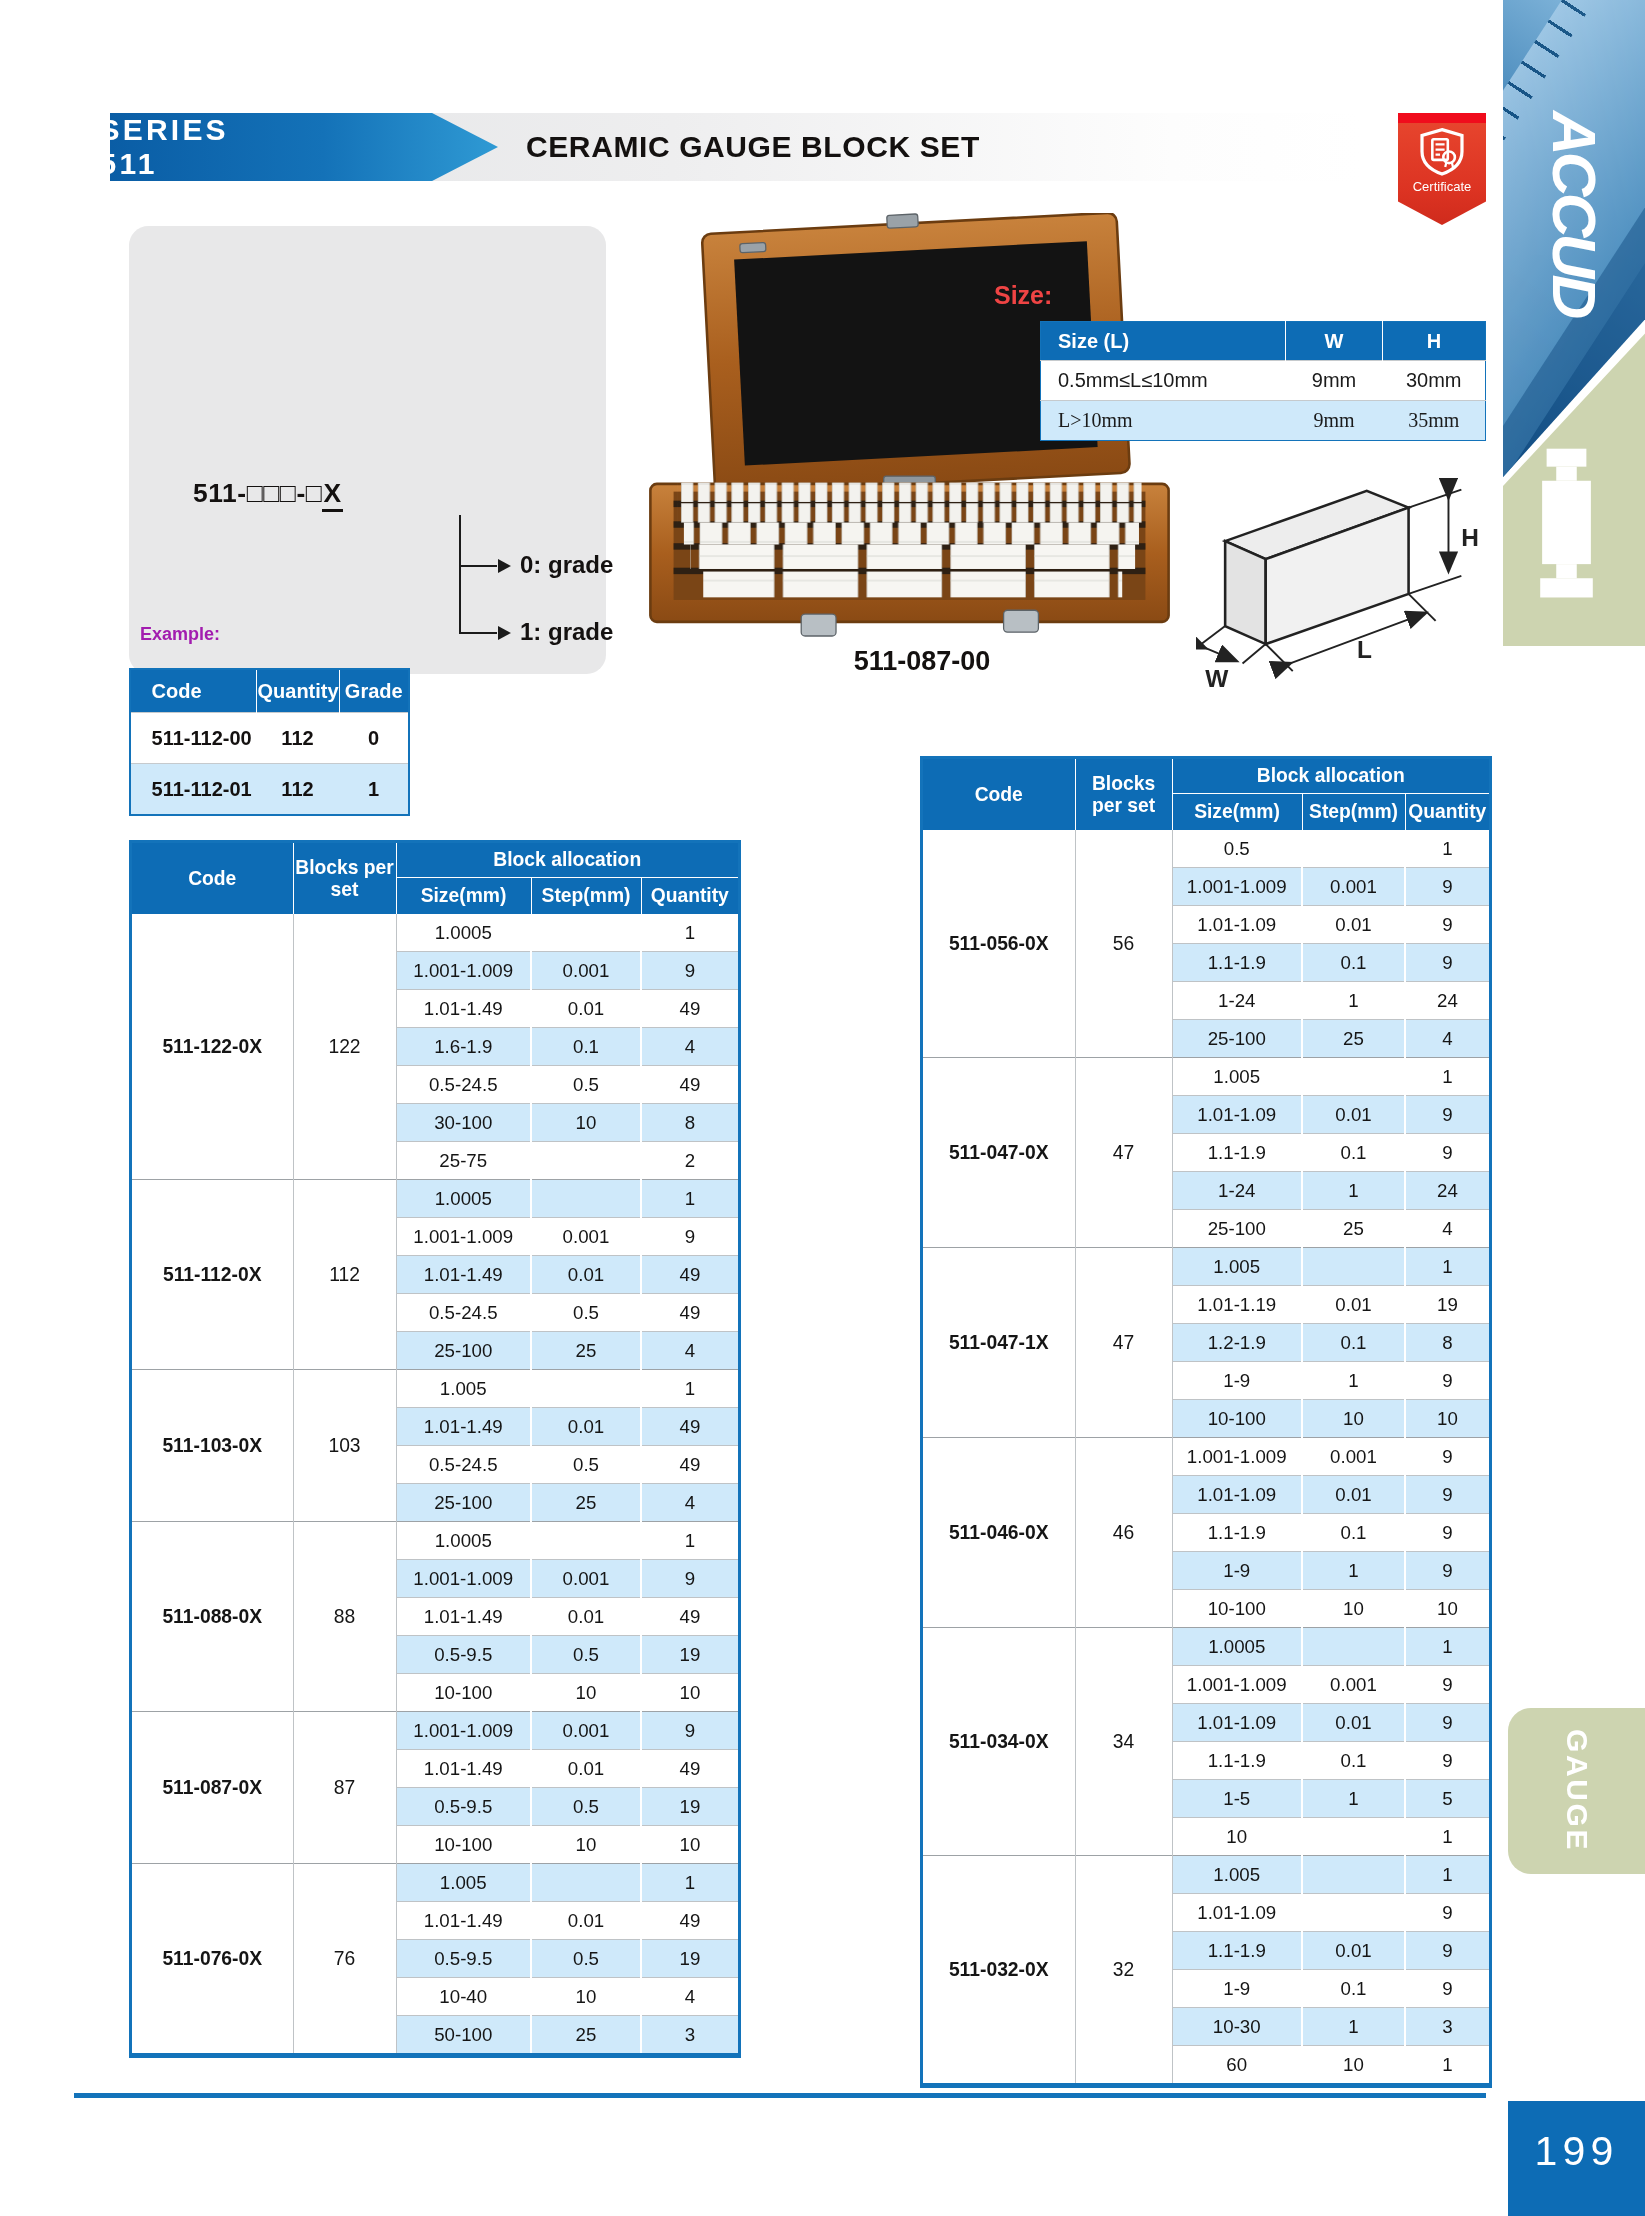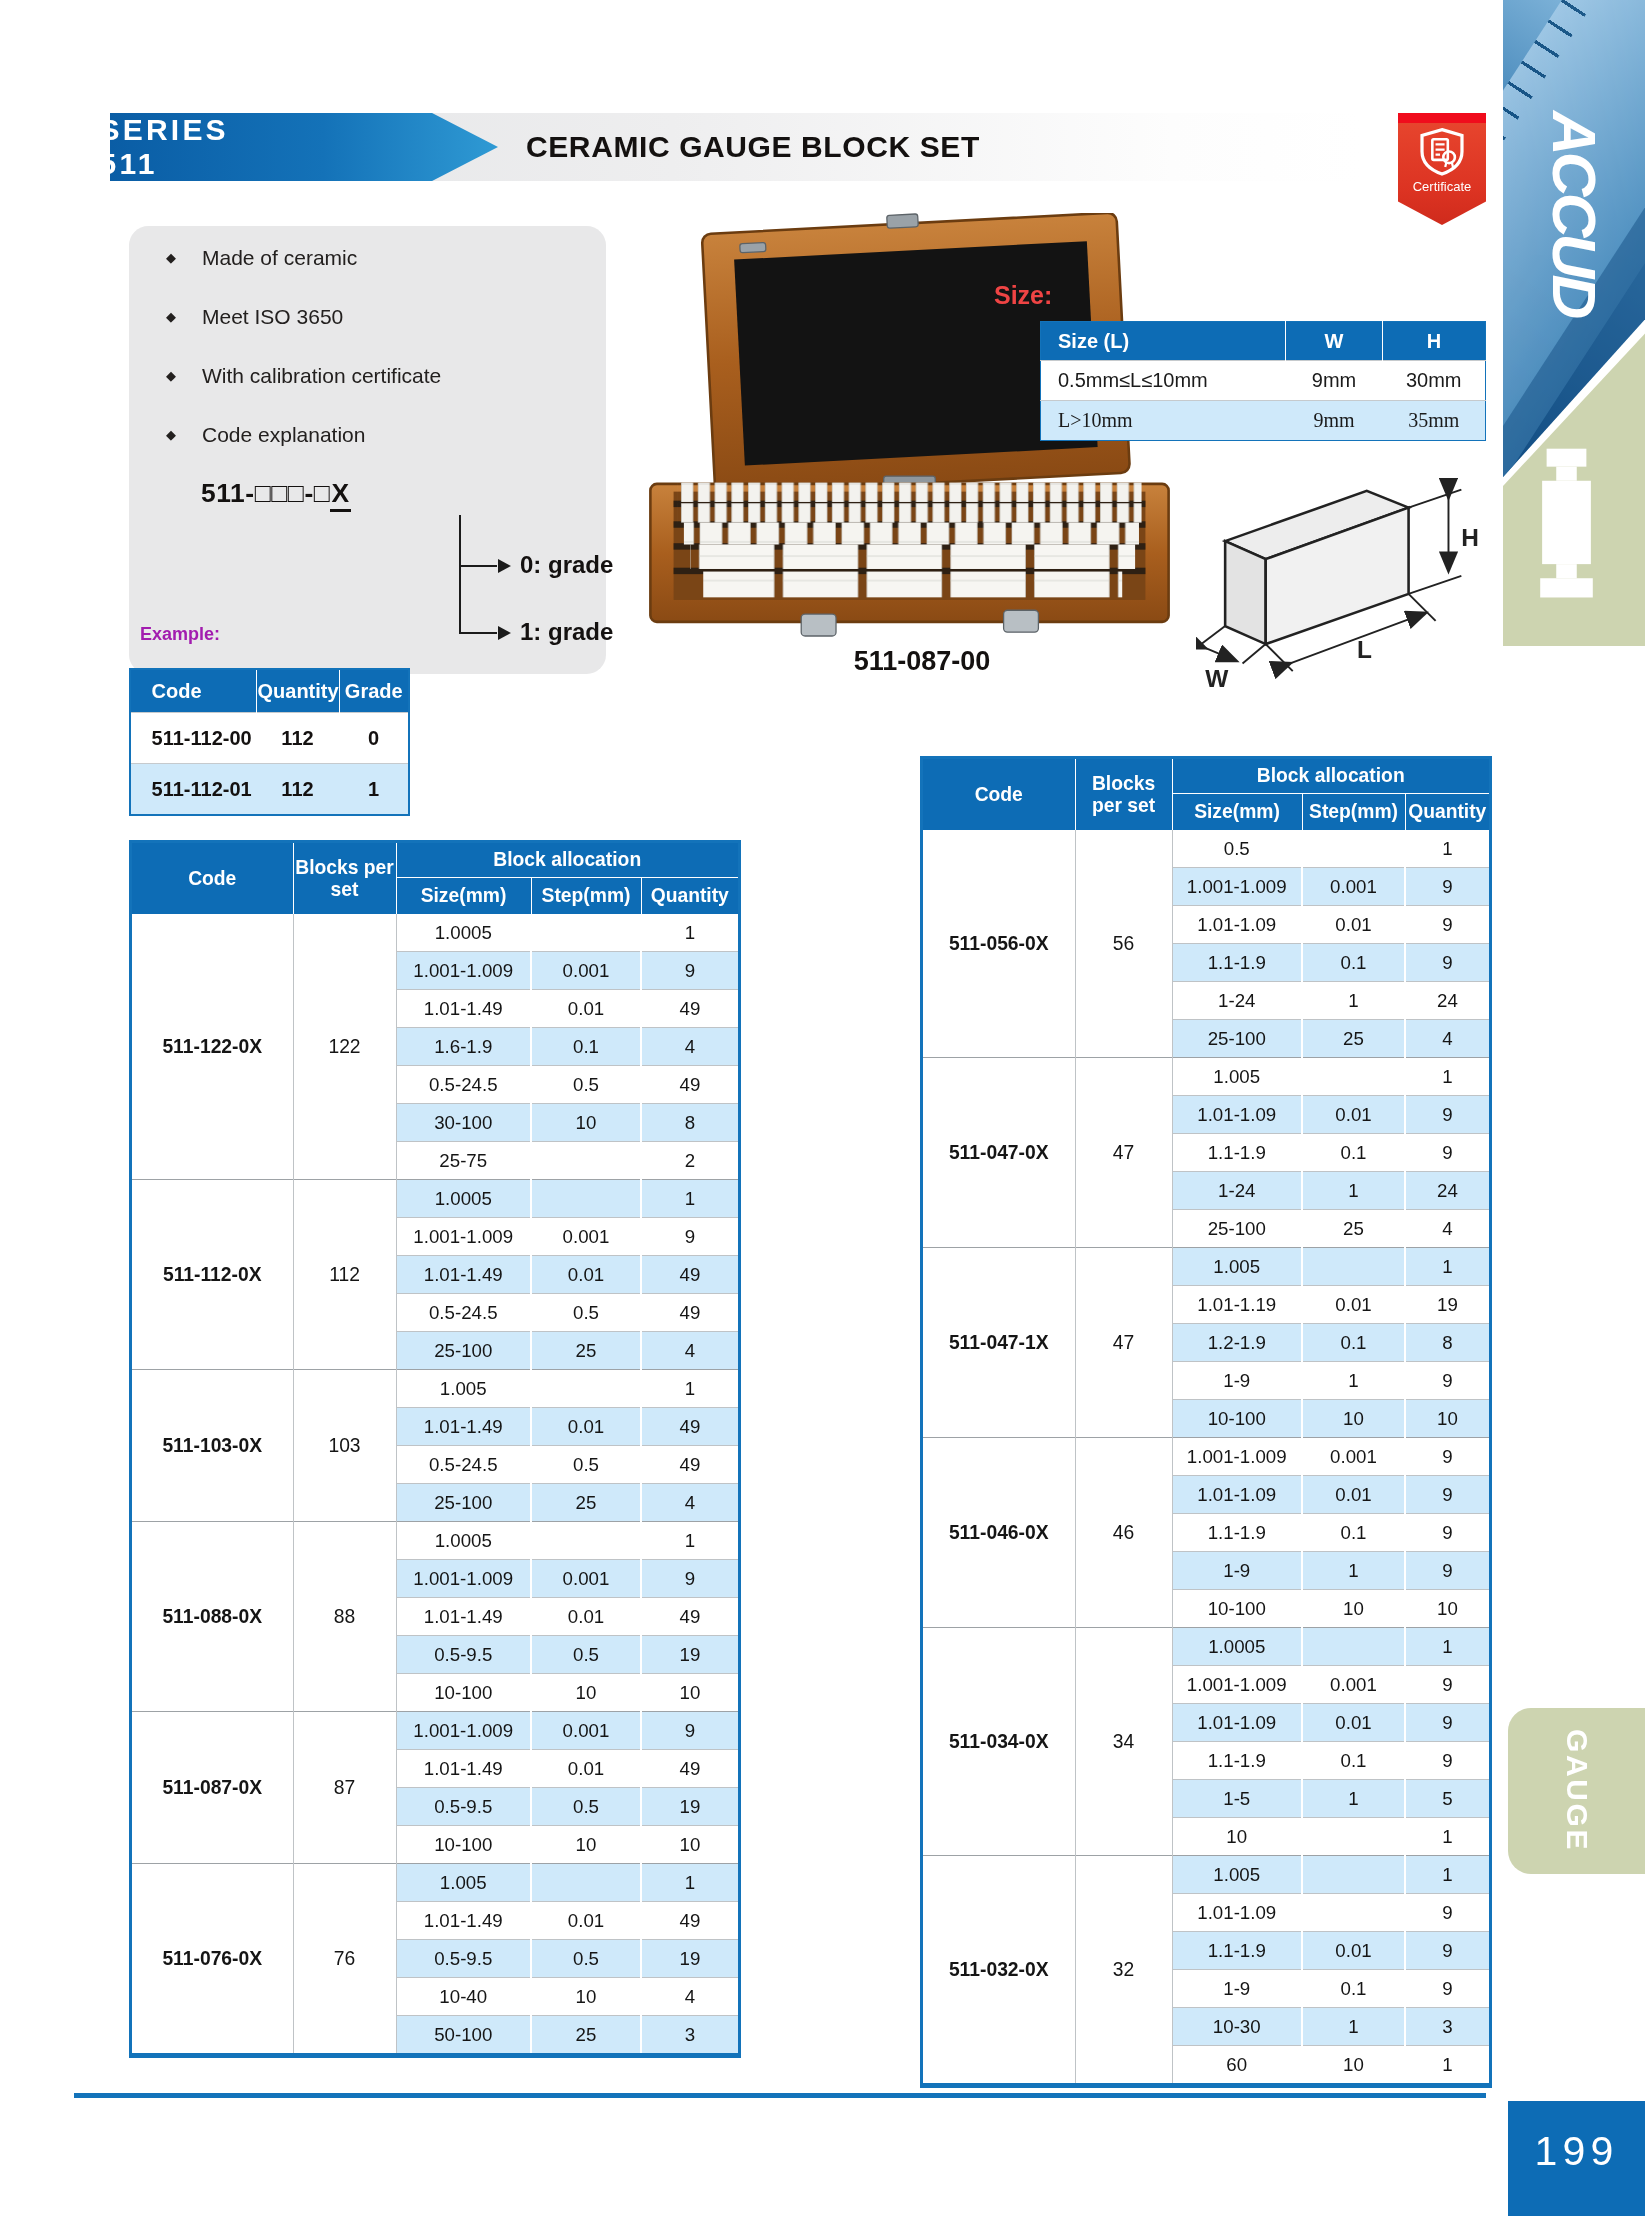--- a/index.html
+++ b/index.html
@@ -47,21 +47,21 @@
   .gauge-badge span{writing-mode:vertical-rl;color:#ffffff;font-weight:700;font-size:30px;letter-spacing:2.6px;}
   .page-num{left:1508px;top:2101px;width:137px;height:132px;background:#0d6cb5;
     display:flex;justify-content:center;align-items:flex-start;padding-top:27px;box-sizing:border-box;}
   .page-num span{color:#ffffff;font-size:41px;letter-spacing:5.2px;}
 
   
   .features{left:129px;top:226px;width:477px;height:448px;background:#e8e8e9;border-radius:19.3px;}
   .feat-list{position:absolute;left:166px;top:246px;list-style:none;margin:0;padding:0;}
   .feat-list li{font-size:21px;color:#23201f;margin-bottom:35px;position:relative;padding-left:36px;}
   .feat-list li::before{content:"\25C6";position:absolute;left:0;top:3.9px;font-size:13px;color:#23201f;}
-  .code-line{left:201px;top:478px;font-size:26.4px;font-weight:700;letter-spacing:0.6px;color:#141110;}
+  .code-line{left:193px;top:478px;font-size:26.4px;font-weight:700;letter-spacing:0.6px;color:#141110;}
   .code-x{border-bottom:3.2px solid #141110;padding:0 1.3px 0.6px 1.3px;}
   .tree-v{left:459px;top:515px;height:119px;border-left:2.6px solid #1b1b1b;width:0;}
   .tree-h{width:37px;border-top:2.6px solid #1b1b1b;height:0;}
   .tree-h1{left:460px;top:565px;} .tree-h2{left:460px;top:632px;}
   .arrowhead{width:0;height:0;border-top:7px solid transparent;border-bottom:7px solid transparent;
     border-left:13px solid #1b1b1b;}
   .ah1{left:498px;top:559px;} .ah2{left:498px;top:626px;}
   .grade-label{font-size:24px;font-weight:700;color:#141110;}
   .g0{left:520px;top:551px;} .g1{left:520px;top:618px;}
 
@@ -151,26 +151,20 @@
   <div class="abs sb-khaki"></div>
   <svg class="abs" style="left:1537px;top:448px;" width="59" height="163" viewBox="0 0 92 252">
     <rect x="15" y="0" width="62" height="28" fill="#ffffff"></rect>
     <rect x="30" y="28" width="32" height="22" fill="#ffffff"></rect>
     <rect x="8" y="50" width="76" height="130" fill="#ffffff"></rect>
     <rect x="30" y="180" width="32" height="22" fill="#ffffff"></rect>
     <rect x="5" y="202" width="82" height="30" fill="#ffffff"></rect>
   </svg>
 
   <div class="abs features"></div>
-  <ul class="abs feat-list" style="left:166px;top:246px;">
-    <li>Made of ceramic</li>
-    <li>Meet ISO 3650</li>
-    <li>With calibration certificate</li>
-    <li>Code explanation</li>
-  </ul>
   <div class="abs code-line">
     <span>511-□□□-□</span><span class="code-x">X</span>
   </div>
   <div class="abs tree-v"></div>
   <div class="abs tree-h tree-h1"></div>
   <div class="abs tree-h tree-h2"></div>
   <div class="abs arrowhead ah1"></div>
   <div class="abs arrowhead ah2"></div>
   <div class="abs grade-label g0">0: grade0</div>
   <div class="abs grade-label g1">1: grade1</div>

